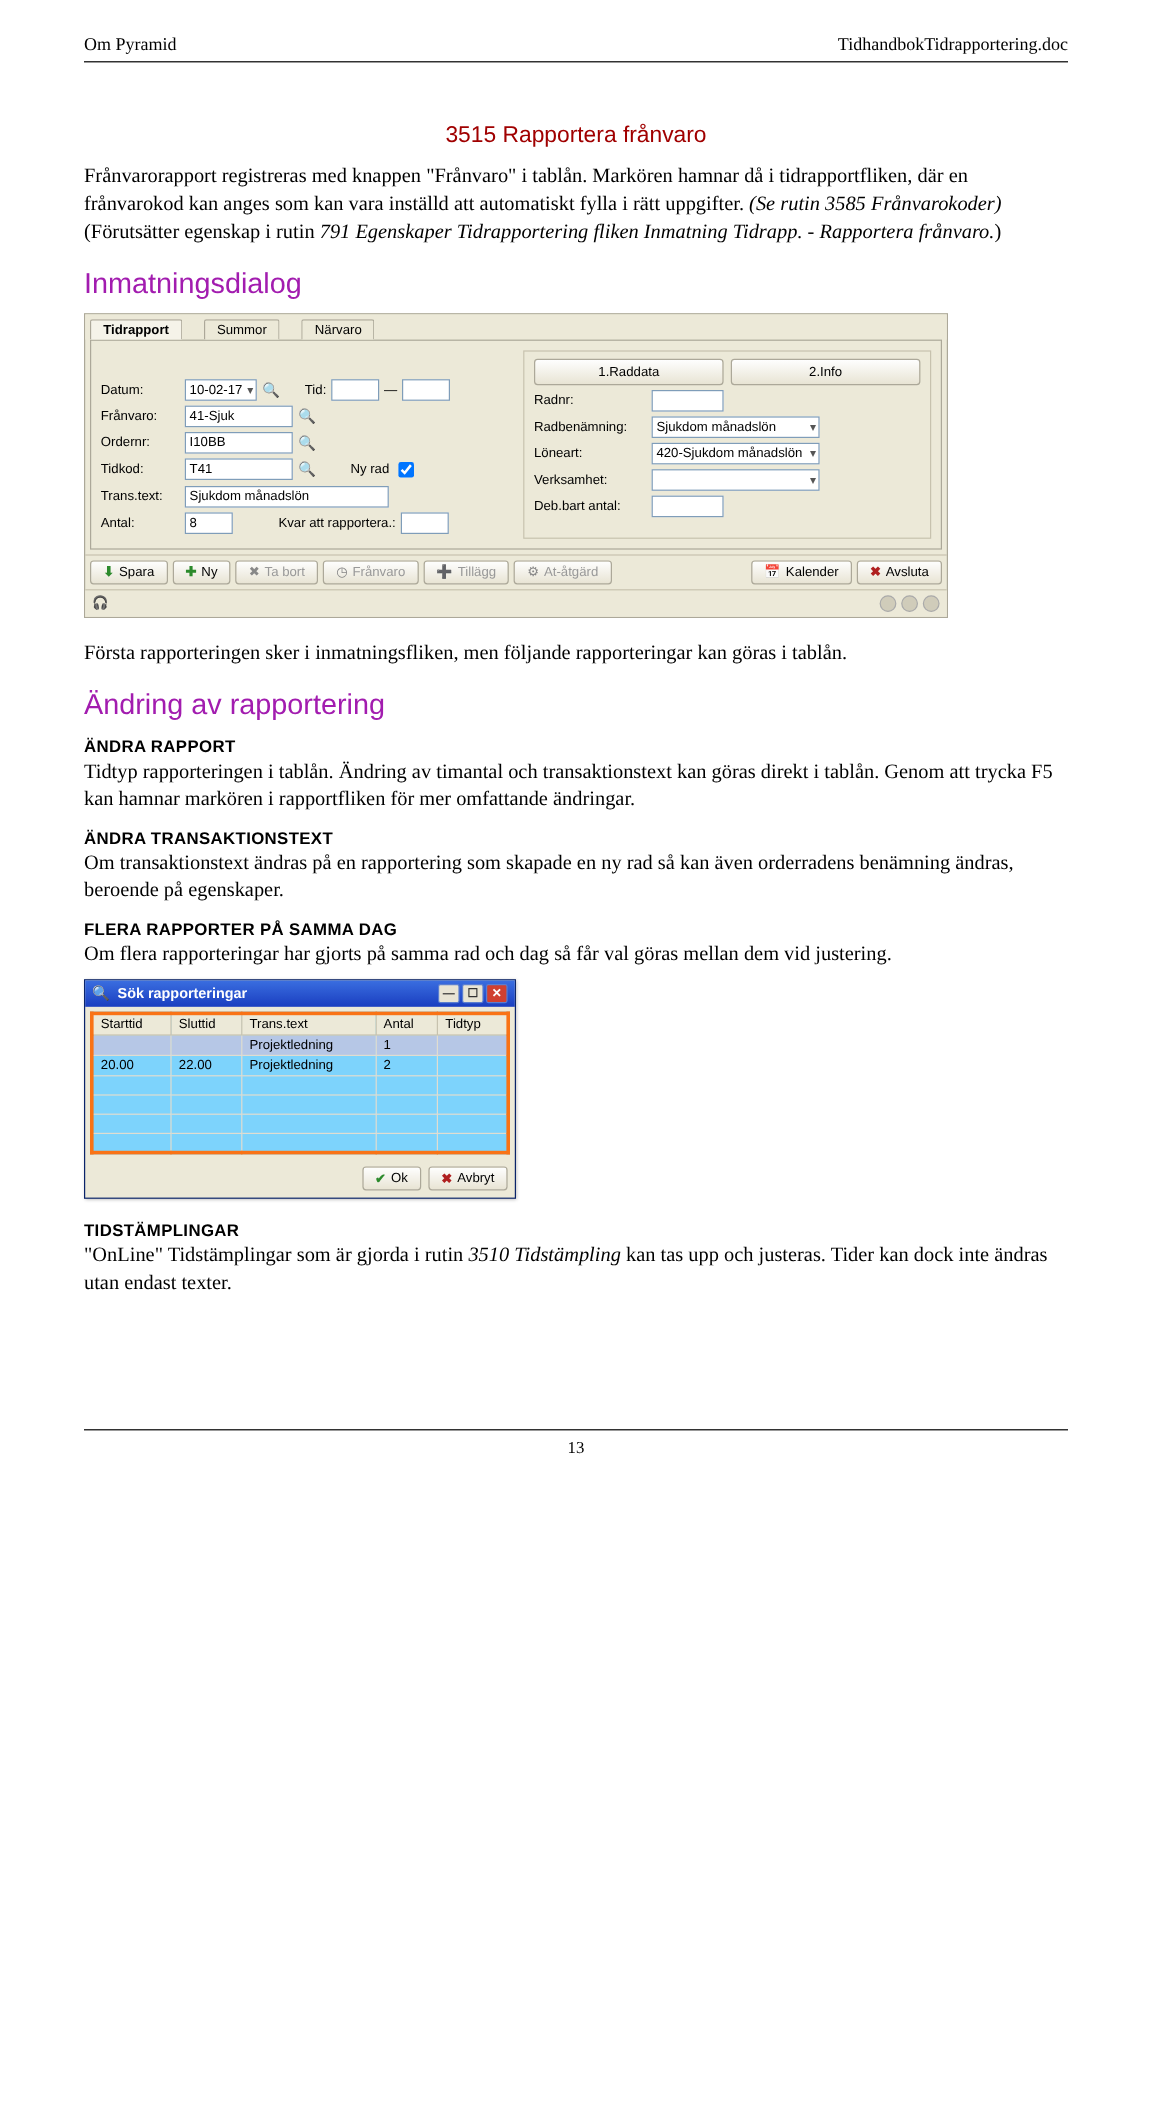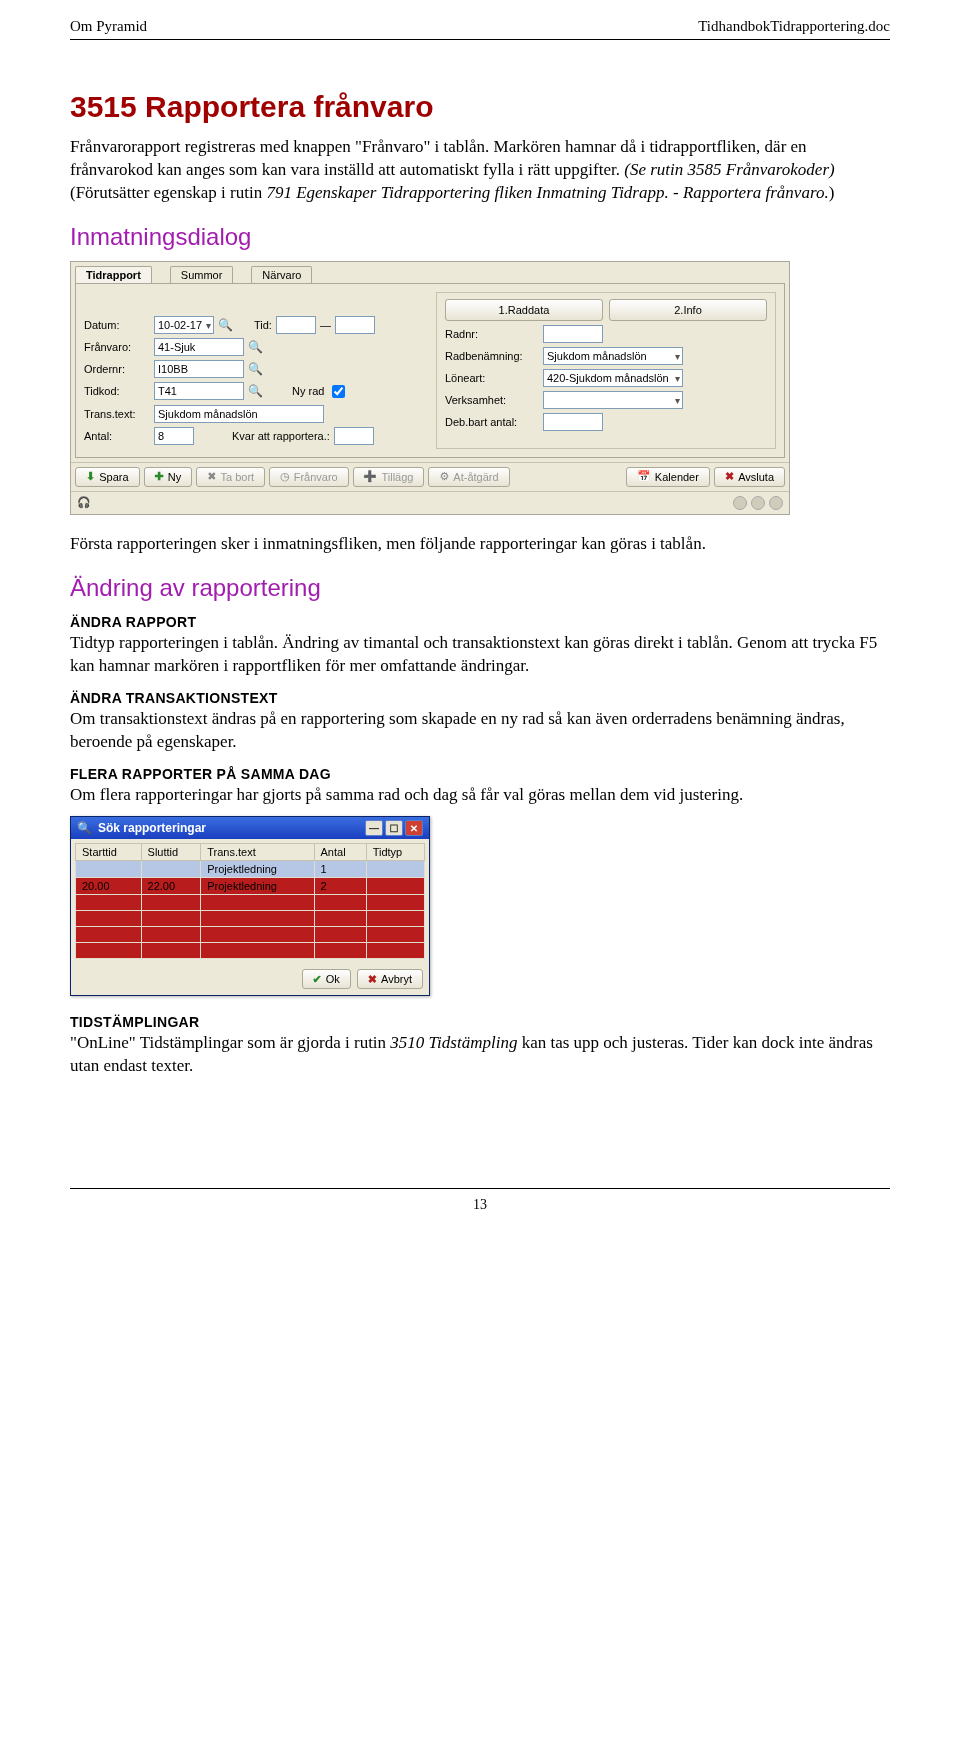--- a/index.html
+++ b/index.html
@@ -5,36 +5,37 @@
   * { box-sizing: border-box; }
   body {
     margin: 0;
     padding: 0;
     width: 960px;
     font-family: Georgia, "Times New Roman", serif;
     color: #000;
     background: #fff;
   }
   .page {
-    padding: 18px 70px 30px 70px;
+    padding: 30px 70px 30px 70px;
   }
   .header-row {
     display: flex;
     justify-content: space-between;
     font-size: 15px;
     margin-bottom: 4px;
   }
   .hr-line { border-top: 1px solid #000; margin-bottom: 50px; }
   .hr-line-bottom { border-top: 1px solid #000; margin-top: 40px; margin-bottom: 8px;}
   h1 {
     font-family: Arial, Helvetica, sans-serif;
-    font-weight: bold;
+    font-weight: normal;
     color: #a00000;
-    font-size: 30px;
+    font-size: 19px;
     margin: 0 0 12px 0;
+    text-align: center;
   }
   h2 {
     font-family: Arial, Helvetica, sans-serif;
     font-weight: normal;
     color: #a21caf;
     font-size: 24px;
     margin: 18px 0 8px 0;
   }
   h3 {
     font-family: Arial, Helvetica, sans-serif;
@@ -155,21 +156,21 @@
     color:#fff;
     display:flex; align-items:center; justify-content:space-between;
     padding:3px 6px;
     font-weight:bold;
     font-size:12px;
   }
   .winbtns { display:flex; gap:2px;}
   .winbtn { width:18px;height:16px;background:#e8e4d4;border:1px solid #5a7ed0;border-radius:2px;display:flex;align-items:center;justify-content:center;font-size:10px;color:#333;}
   .winbtn.close{background:#d04030;color:#fff;font-weight:bold;}
   .table2 {
-    width:100%; border-collapse:collapse; background:#b91c1c; border:1px solid #f97316; font-size:11px;
+    width:100%; border-collapse:collapse; background:#7dd3fc; border:3px solid #f97316; font-size:11px;
   }
   .table2 th { background:#ece9d8; border:1px solid #c7c2ae; padding:2px 6px; text-align:left; font-weight:normal;}
   .table2 td { border:1px solid #e0ddd0; padding:2px 6px; height:16px;}
   .table2 tr.selected td { background:#b6c7e6;}
   .d2body { padding:4px; }
   .d2footer { display:flex; justify-content:flex-end; gap:6px; padding:6px;}
 </style>
 </head>
 <body>
 

